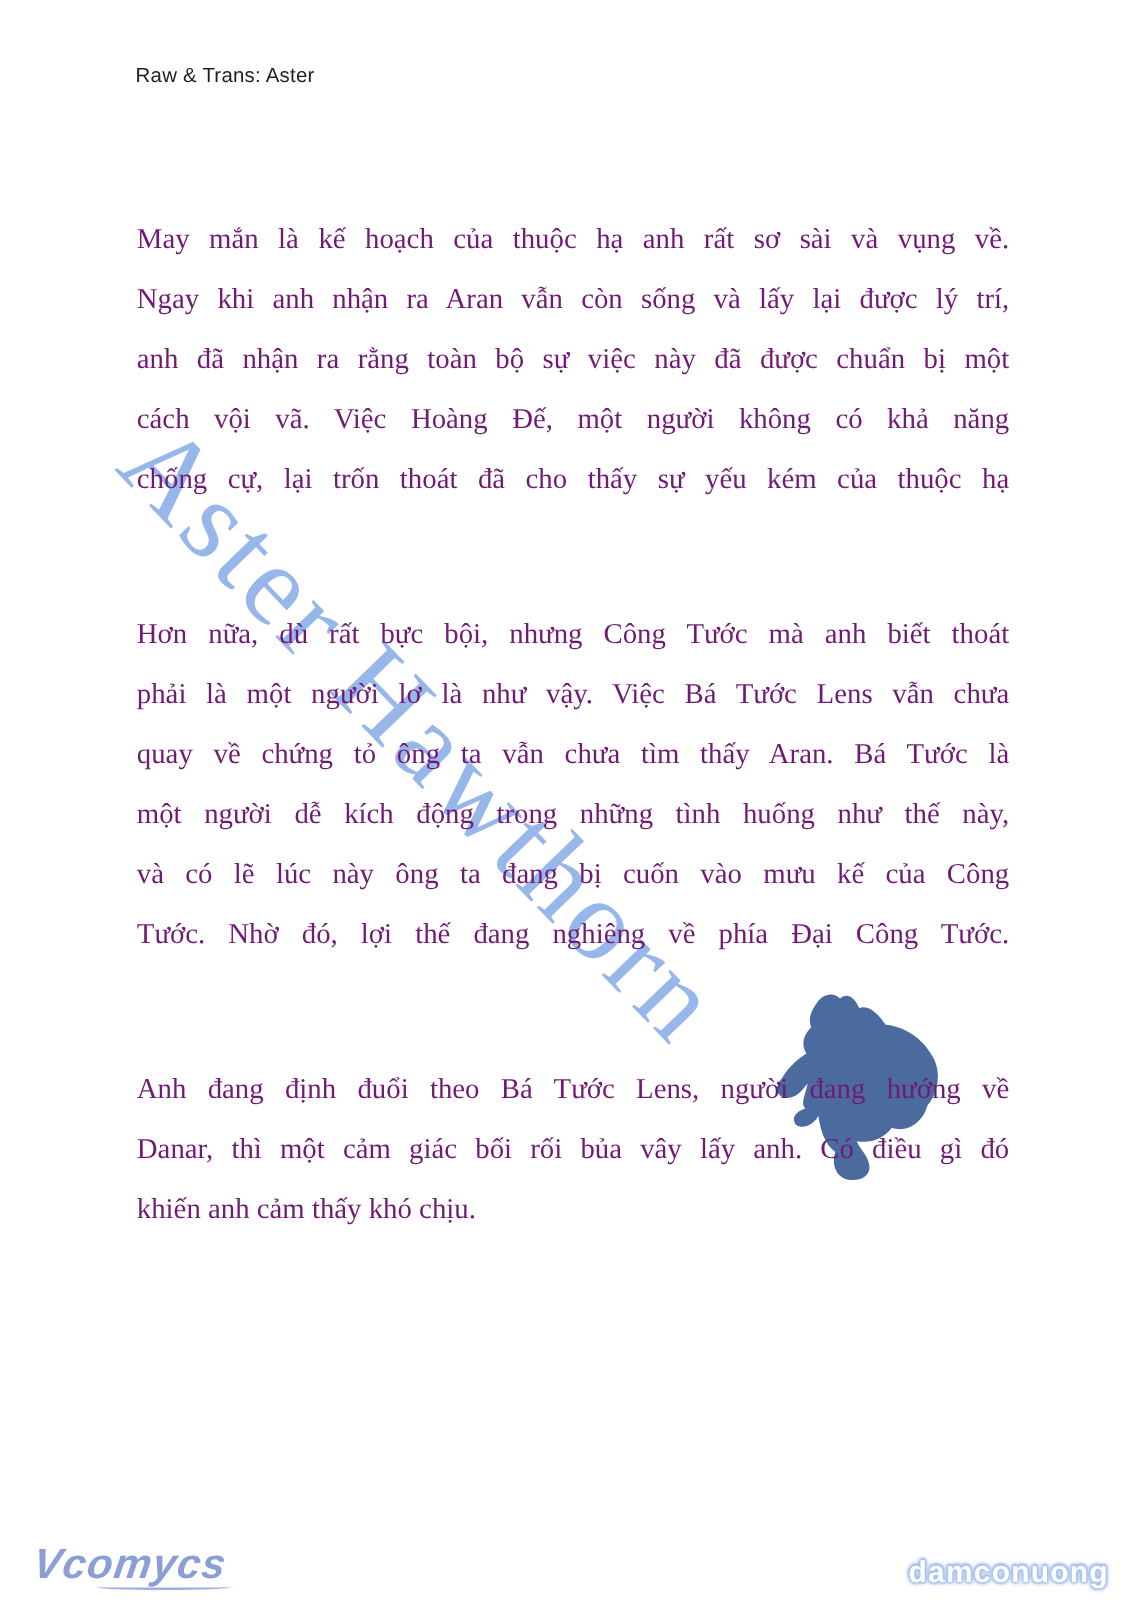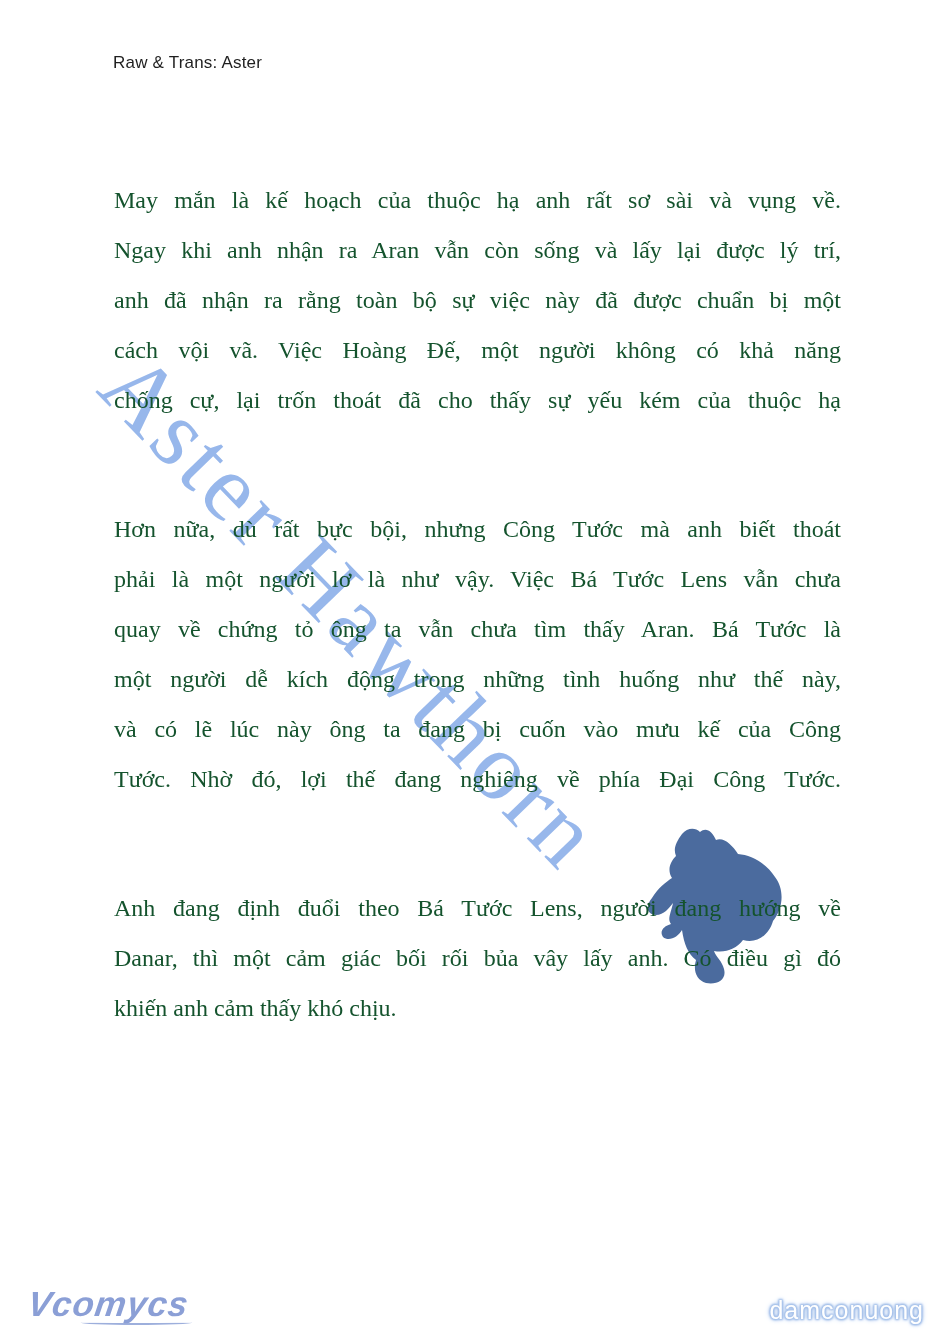--- a/index.html
+++ b/index.html
@@ -16,21 +16,21 @@
   .watermark {
     position:absolute; left:158px; top:330px;
     transform:rotate(46deg); transform-origin:0 0;
     font-family:"Liberation Serif","DejaVu Serif",serif;
     font-size:96px; letter-spacing:4px; white-space:nowrap;
     color:#86abe8; opacity:0.85; z-index:1; user-select:none;
   }
   .silhouette { position:absolute; left:636px; top:826px; z-index:1; }
   .bodytext {
     position:absolute; left:114px; top:175px; width:727px; z-index:2;
-    font-size:24px; color:#14532d;
+    font-size:24px; color:#701a75;
   }
   .para { margin:0 0 79px 0; }
   .line {
     height:50px; line-height:50px;
     text-align:justify; text-align-last:justify;
   }
   .line.lastline { text-align-last:left; }
   .footer {
     position:absolute; left:0; top:1198px; width:950px; z-index:2;
     text-align:center;
@@ -45,21 +45,21 @@
     font-style:italic; font-weight:bold; font-size:35px;
     color:#8b9fd6; letter-spacing:1px; transform:skewX(-8deg);
   }
   .logo::after {
     content:""; display:block; width:70%; height:3px; margin:-4px 0 0 34%;
     border-bottom:2px solid #9dafdc; border-radius:50%;
   }
   .corner {
     position:absolute; right:26px; top:1296px; z-index:2;
     font-family:"Liberation Sans","DejaVu Sans",sans-serif;
-    font-weight:normal; font-size:25px; letter-spacing:1px;
+    font-weight:bold; font-size:25px; letter-spacing:1px;
     color:#ffffff;
     text-shadow:0 0 2px #a9c3ea, 0 0 4px #a9c3ea, 0 0 6px #b7cdf0,
                 1px 1px 2px #9cbbe8, -1px -1px 2px #9cbbe8,
                 1px -1px 2px #9cbbe8, -1px 1px 2px #9cbbe8;
   }
 </style>
 </head>
 <body>
 
 <div class="page">

